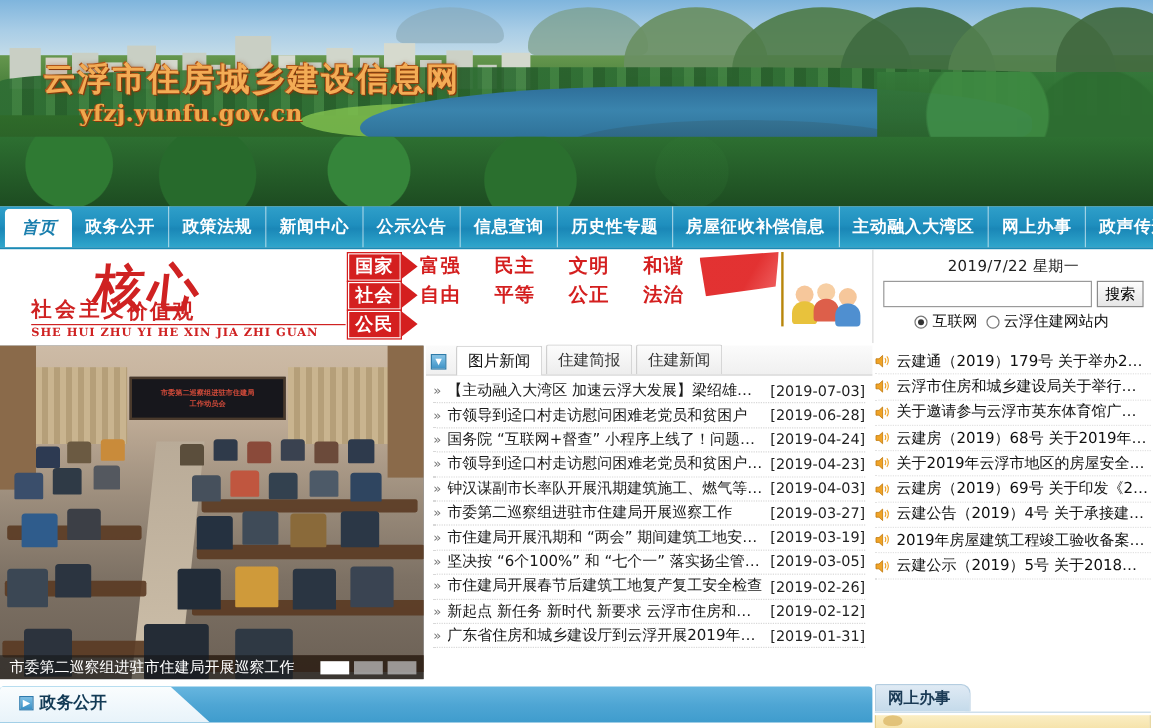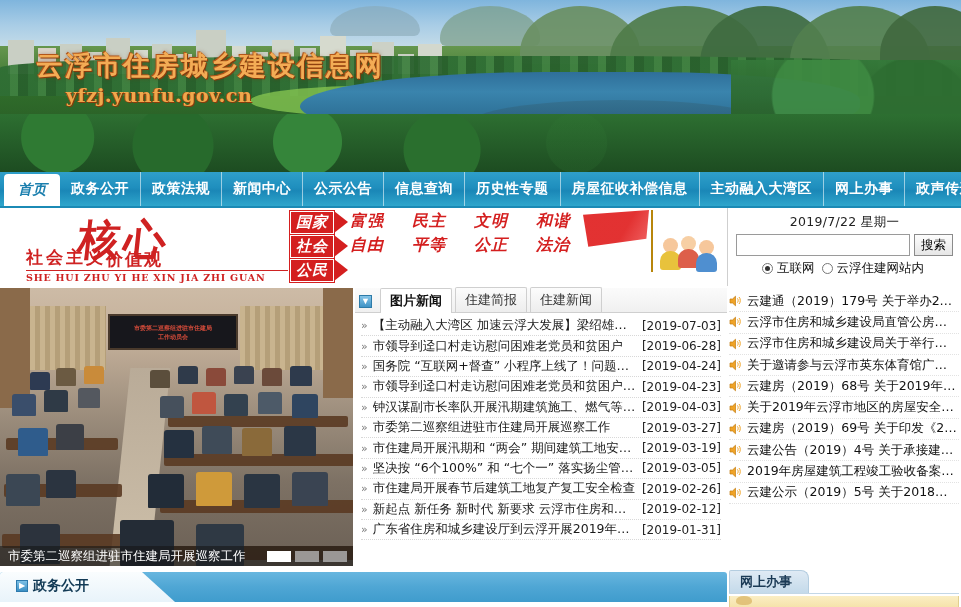--- a/index.html
+++ b/index.html
@@ -156,21 +156,21 @@
     font-family: "DejaVu Sans", sans-serif; font-weight: bold;
     font-size: 17px; color: #cf2222; letter-spacing: 2px;
   }
   .val-pinyin {
     position: absolute; left: 4px; top: 58px;
     font-family: "DejaVu Serif", serif; font-weight: bold;
     font-size: 9.5px; color: #cf2222; letter-spacing: .8px;
     border-top: 1.5px solid #cf2222; padding-top: 1px; width: 262px;
   }
   .val-rows { position: absolute; left: 290px; top: 3px; }
-  .val-row { display: flex; align-items: flex-start; height: 23px; margin-bottom: 1px; font-style: italic; }
+  .val-row { display: flex; align-items: center; height: 23px; margin-bottom: 1px; }
   .val-tag {
     background: #d41f1f; color: #fff; font-weight: bold;
     font-size: 15px; padding: 1px 5px; letter-spacing: 1px;
     font-family: "DejaVu Sans", sans-serif;
     border: 1.5px solid #fff; outline: 1.5px solid #d41f1f;
     position: relative; margin-right: 16px;
   }
   .val-tag::after {
     content: ""; position: absolute; right: -15px; top: -1.5px;
     border: 11px solid transparent; border-left: 14px solid #d41f1f;
@@ -290,21 +290,21 @@
     line-height: 11px; text-align: center; cursor: pointer;
   }
   .tab {
     font-size: 13px; padding: 3px 9px 3px 9px; cursor: pointer;
     border: 1px solid #cfcfcf; border-bottom: none;
     background: linear-gradient(to bottom,#fcfcfc,#ededed);
     color: #333; font-family: "DejaVu Sans", sans-serif;
     border-radius: 2px 2px 0 0;
   }
   .tab.active {
-    background: #ffffff; color: #111; font-weight: bold;
+    background: #ffffff; color: #111; font-weight: normal;
     position: relative; top: 1px;
   }
   .news-list { padding: 3px 6px 0 6px; background: #fff; }
   .news-item {
     display: flex; align-items: center;
     height: 20.4px; font-size: 12.5px; color: #1a1a1a;
     border-bottom: 1px dotted #d8d8d8;
     font-family: "DejaVu Sans", sans-serif;
     cursor: pointer;
   }
@@ -641,29 +641,20 @@
           </span>
           <span class="ann-title">云建通（2019）179号 关于举办2019…</span>
         </div>
         <div class="ann-item">
           <span class="speaker-icon">
             <svg width="14" height="12" viewBox="0 0 14 12">
                 <path d="M1 4h2.5L6.5 1.2v9.6L3.5 8H1z" fill="#f0a326" stroke="#c27c12" stroke-width="0.7"></path>
                 <path d="M8.4 3.4c1 1 1 3.2 0 4.2M10 2c1.7 1.7 1.7 5.3 0 7" stroke="#f0a326" stroke-width="1" fill="none"></path>
               </svg>
           </span>
-          <span class="ann-title">云浮市住房和城乡建设局直管公房商…</span>
-        </div>
-        <div class="ann-item">
-          <span class="speaker-icon">
-            <svg width="14" height="12" viewBox="0 0 14 12">
-                <path d="M1 4h2.5L6.5 1.2v9.6L3.5 8H1z" fill="#f0a326" stroke="#c27c12" stroke-width="0.7"></path>
-                <path d="M8.4 3.4c1 1 1 3.2 0 4.2M10 2c1.7 1.7 1.7 5.3 0 7" stroke="#f0a326" stroke-width="1" fill="none"></path>
-              </svg>
-          </span>
           <span class="ann-title">云浮市住房和城乡建设局关于举行《…</span>
         </div>
         <div class="ann-item">
           <span class="speaker-icon">
             <svg width="14" height="12" viewBox="0 0 14 12">
                 <path d="M1 4h2.5L6.5 1.2v9.6L3.5 8H1z" fill="#f0a326" stroke="#c27c12" stroke-width="0.7"></path>
                 <path d="M8.4 3.4c1 1 1 3.2 0 4.2M10 2c1.7 1.7 1.7 5.3 0 7" stroke="#f0a326" stroke-width="1" fill="none"></path>
               </svg>
           </span>
           <span class="ann-title">关于邀请参与云浮市英东体育馆广场…</span>

